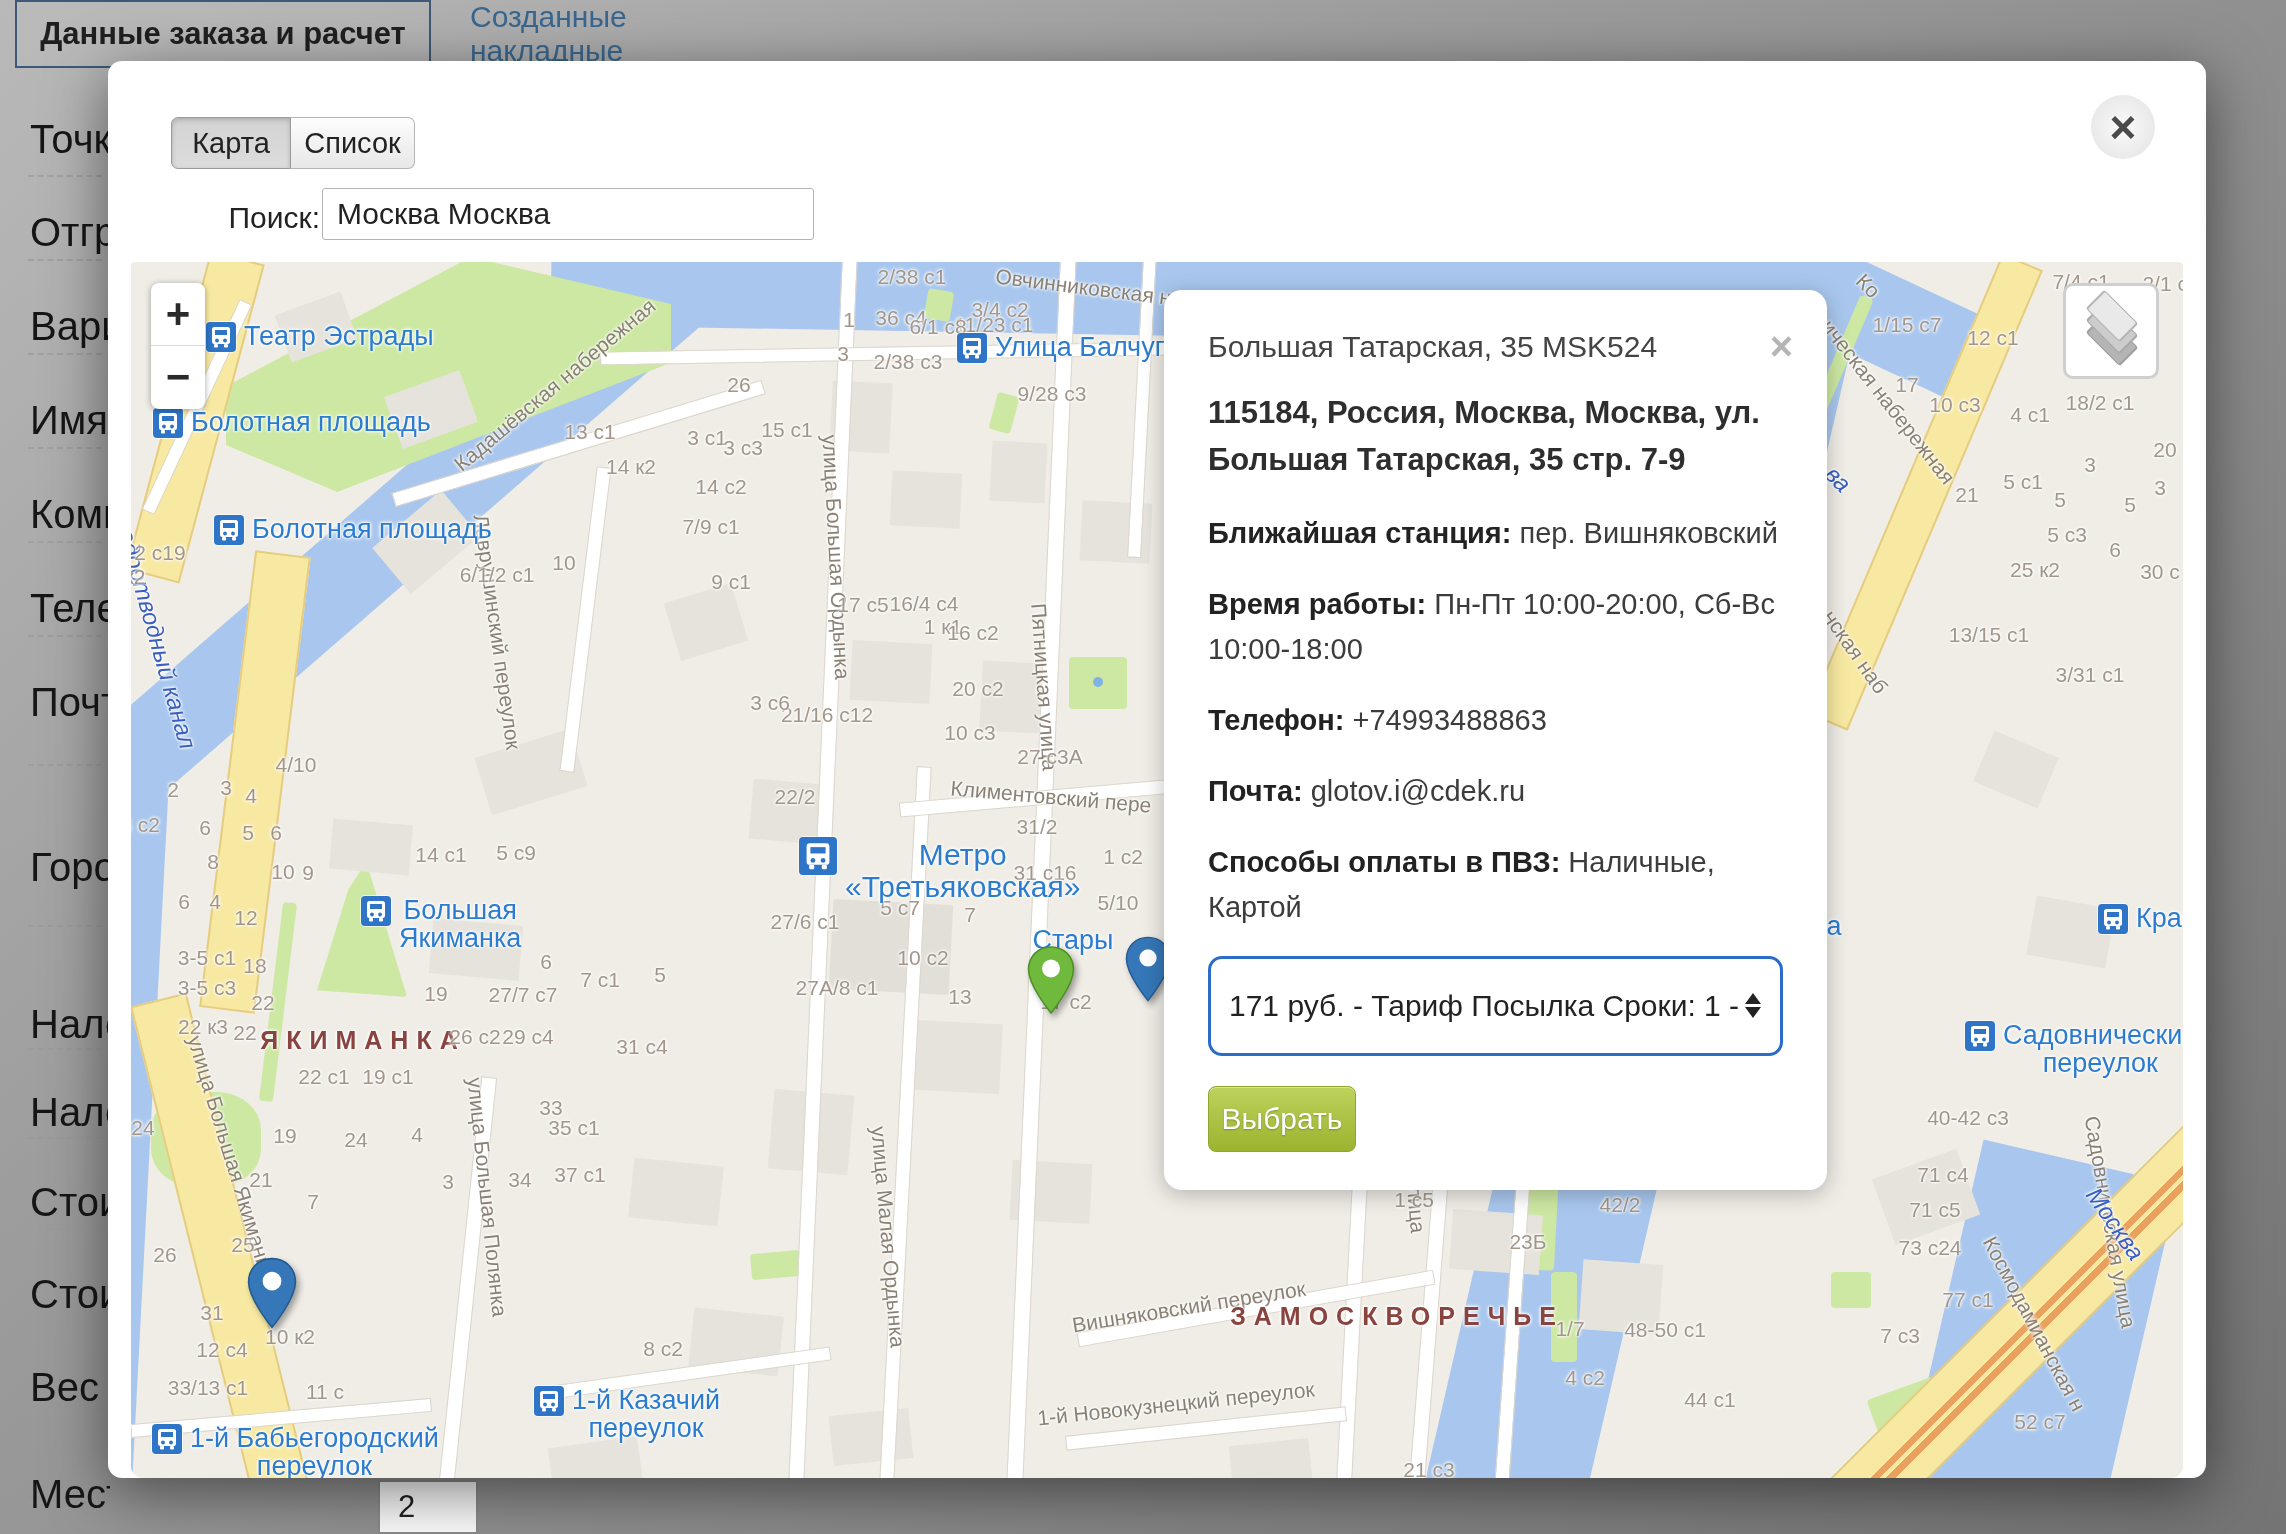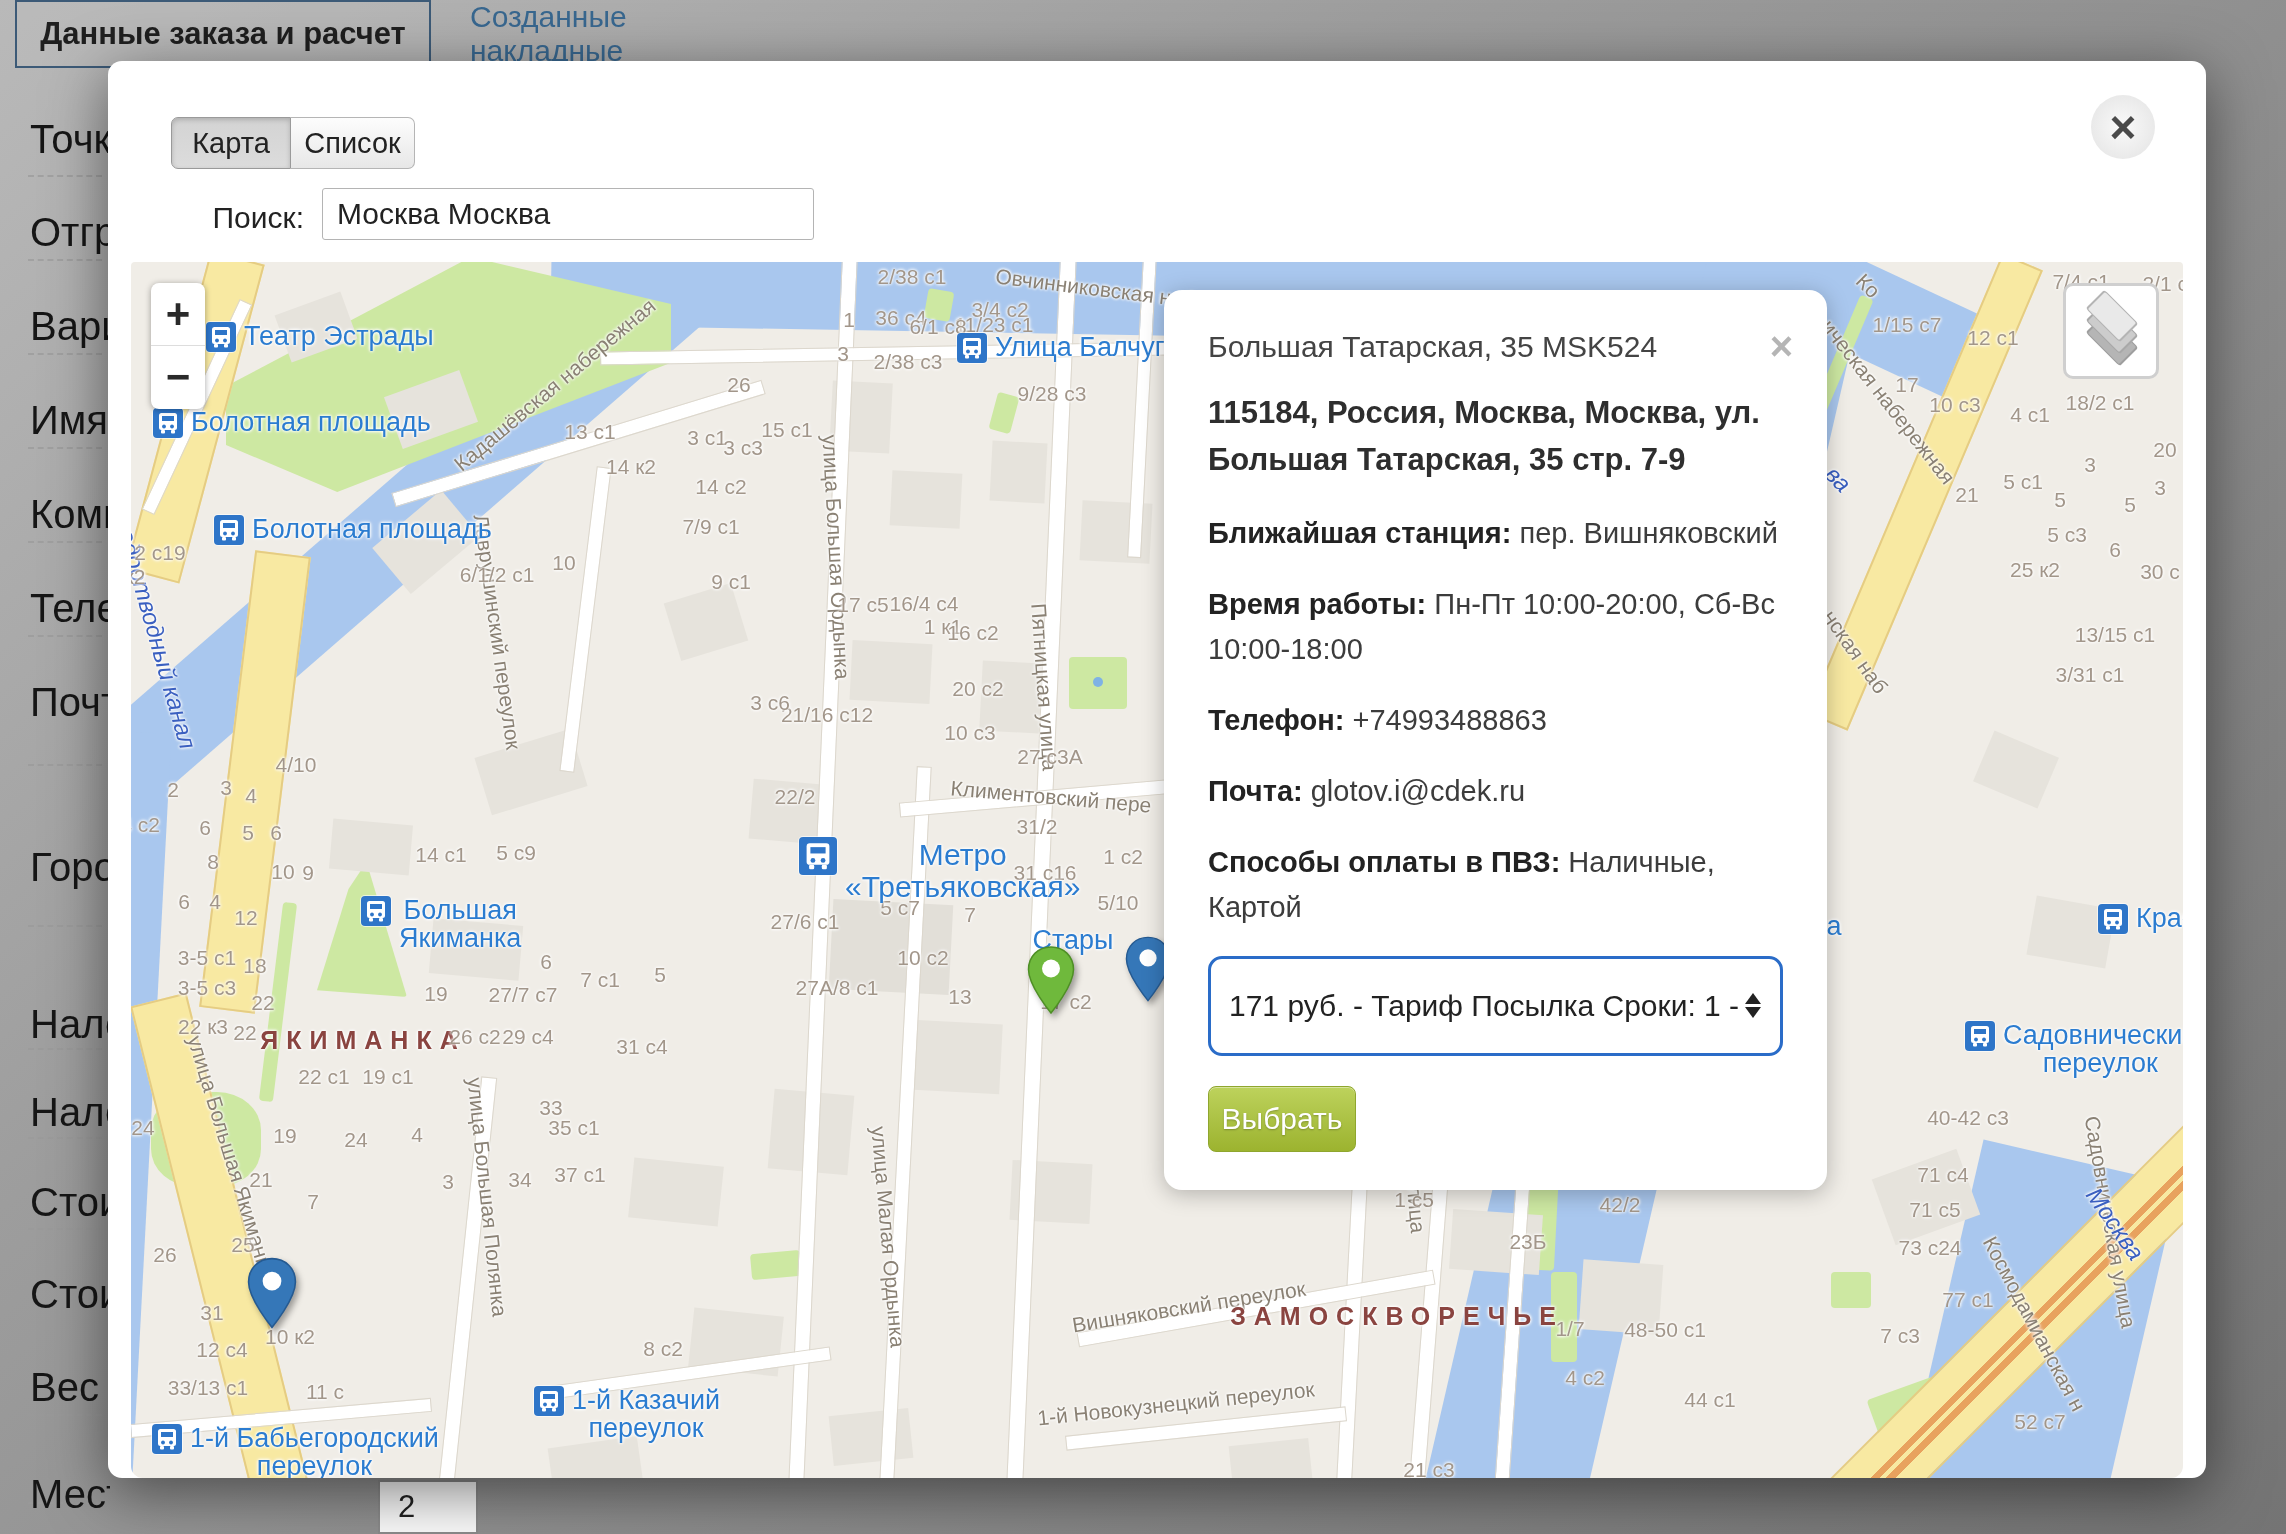--- a/index.html
+++ b/index.html
@@ -20,21 +20,21 @@
         font-size:31px;color:#222;display:flex;align-items:center;padding-left:18px;box-sizing:border-box;}
   
   #modal{left:108px;top:61px;width:2098px;height:1417px;background:#fff;border-radius:14px;
          box-shadow:0 14px 60px rgba(0,0,0,.5);}
   .seg{position:absolute;top:56px;height:52px;display:flex;align-items:center;justify-content:center;
        font-size:29px;color:#222;box-sizing:border-box;cursor:pointer;}
   #seg-map{left:63px;width:120px;background:linear-gradient(#d3d3d3,#dcdcdc);border:1px solid #9a9a9a;
        border-radius:7px 0 0 7px;box-shadow:inset 0 2px 5px rgba(0,0,0,.18);}
   #seg-list{left:183px;width:124px;background:linear-gradient(#fdfdfd,#e7e7e7);border:1px solid #b5b5b5;border-left:none;
        border-radius:0 7px 7px 0;}
-  #search-label{left:80px;top:140px;width:116px;text-align:right;font-size:30px;color:#222;}
+  #search-label{left:96px;top:140px;width:116px;text-align:right;font-size:30px;color:#222;}
   #search-input{left:214px;top:127px;width:492px;height:52px;border:1px solid #b4b4b4;border-radius:3px;
        font-size:30px;color:#222;display:flex;align-items:center;padding-left:14px;box-sizing:border-box;background:#fff;}
   #modal-close{left:1983px;top:34px;width:64px;height:64px;border-radius:50%;
        background:radial-gradient(#fafafa,#e2e2e2);display:flex;align-items:center;justify-content:center;
        font-size:46px;font-weight:bold;color:#4a4a4a;cursor:pointer;}
   
   #map{left:23px;top:201px;width:2052px;height:1216px;background:#f0ede7;overflow:hidden;border-radius:4px 4px 12px 12px;}
   .wt{position:absolute;background:#a9c7ee;z-index:1;}
   .pk{position:absolute;background:#cde8a2;border-radius:4px;z-index:2;}
   .bld{position:absolute;background:#e6e3dc;z-index:2;}
@@ -352,21 +352,21 @@
         <span class="ml h" style="left: 1959px; top: 203px; transform: translate(-50%, -50%) rotate(0deg);">3</span>
         <span class="ml h" style="left: 1892px; top: 220px; transform: translate(-50%, -50%) rotate(0deg);">5 с1</span>
         <span class="ml h" style="left: 1929px; top: 238px; transform: translate(-50%, -50%) rotate(0deg);">5</span>
         <span class="ml h" style="left: 1999px; top: 243px; transform: translate(-50%, -50%) rotate(0deg);">5</span>
         <span class="ml h" style="left: 2029px; top: 226px; transform: translate(-50%, -50%) rotate(0deg);">3</span>
         <span class="ml h" style="left: 1936px; top: 273px; transform: translate(-50%, -50%) rotate(0deg);">5 с3</span>
         <span class="ml h" style="left: 1984px; top: 288px; transform: translate(-50%, -50%) rotate(0deg);">6</span>
         <span class="ml h" style="left: 1904px; top: 308px; transform: translate(-50%, -50%) rotate(0deg);">25 к2</span>
         <span class="ml h" style="left: 2029px; top: 310px; transform: translate(-50%, -50%) rotate(0deg);">30 с</span>
         <span class="ml h" style="left: 1836px; top: 233px; transform: translate(-50%, -50%) rotate(0deg);">21</span>
-        <span class="ml h" style="left: 1984px; top: 373px; transform: translate(-50%, -50%) rotate(0deg);">13/15 с1</span>
+        <span class="ml h" style="left: 1858px; top: 373px; transform: translate(-50%, -50%) rotate(0deg);">13/15 с1</span>
         <span class="ml h" style="left: 1959px; top: 413px; transform: translate(-50%, -50%) rotate(0deg);">3/31 с1</span>
         <span class="ml h" style="left: 1950px; top: 20px; transform: translate(-50%, -50%) rotate(0deg);">7/4 с1</span>
         <span class="ml h" style="left: 2040px; top: 22px; transform: translate(-50%, -50%) rotate(0deg);">2/1 с4</span>
         <span class="ml h" style="left: 1837px; top: 856px; transform: translate(-50%, -50%) rotate(0deg);">40-42 с3</span>
         <span class="ml h" style="left: 1812px; top: 913px; transform: translate(-50%, -50%) rotate(0deg);">71 с4</span>
         <span class="ml h" style="left: 1804px; top: 948px; transform: translate(-50%, -50%) rotate(0deg);">71 с5</span>
         <span class="ml h" style="left: 1799px; top: 986px; transform: translate(-50%, -50%) rotate(0deg);">73 с24</span>
         <span class="ml h" style="left: 1837px; top: 1038px; transform: translate(-50%, -50%) rotate(0deg);">77 с1</span>
         <span class="ml h" style="left: 1909px; top: 1160px; transform: translate(-50%, -50%) rotate(0deg);">52 с7</span>
         <span class="ml h" style="left: 1769px; top: 1074px; transform: translate(-50%, -50%) rotate(0deg);">7 с3</span>

